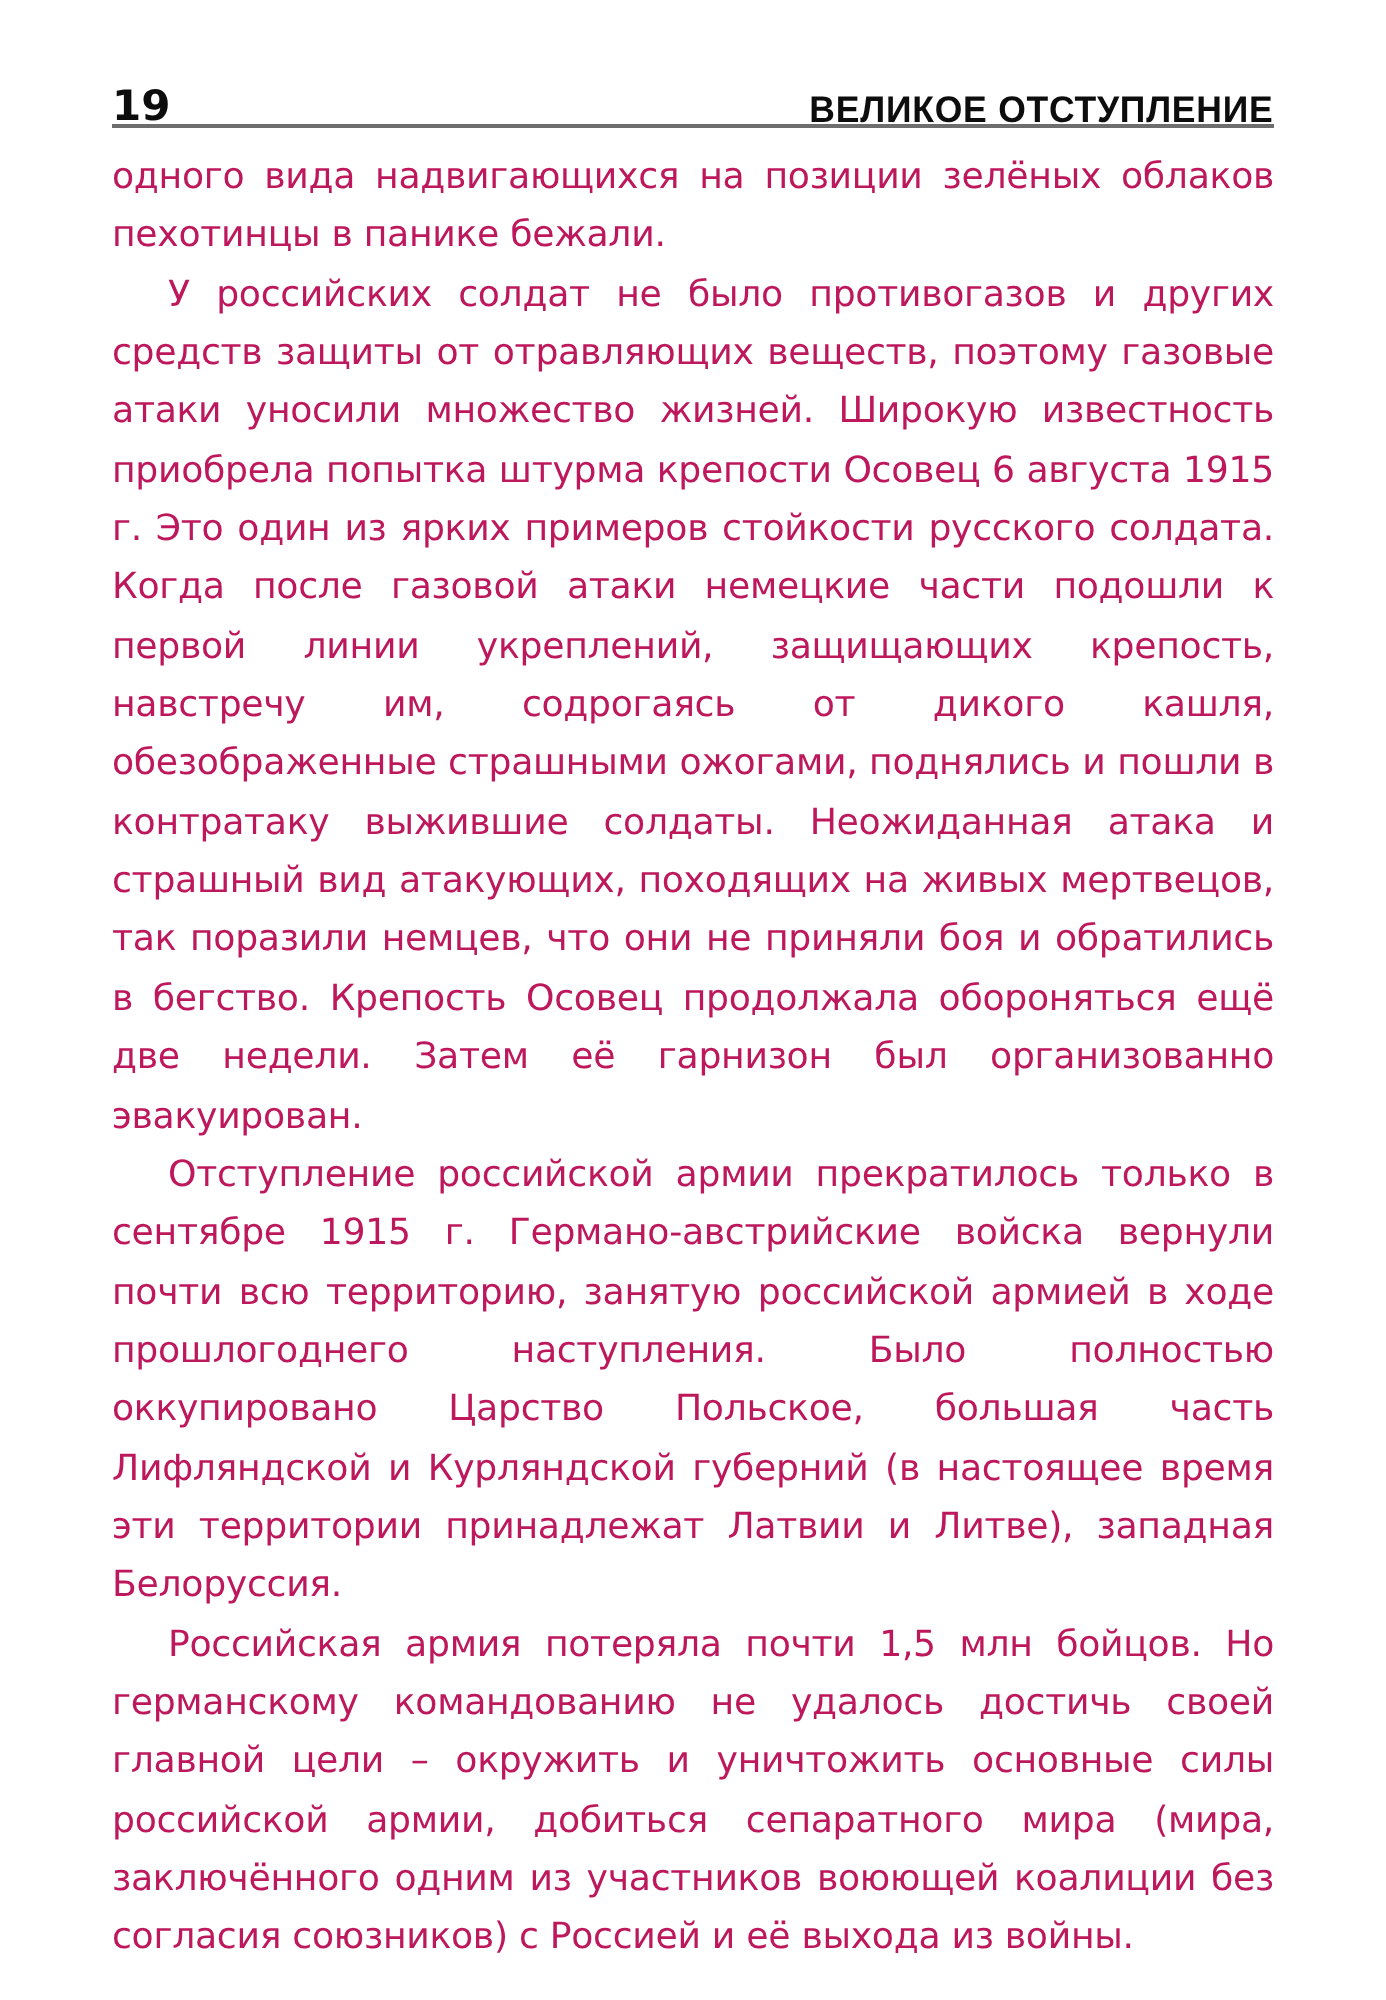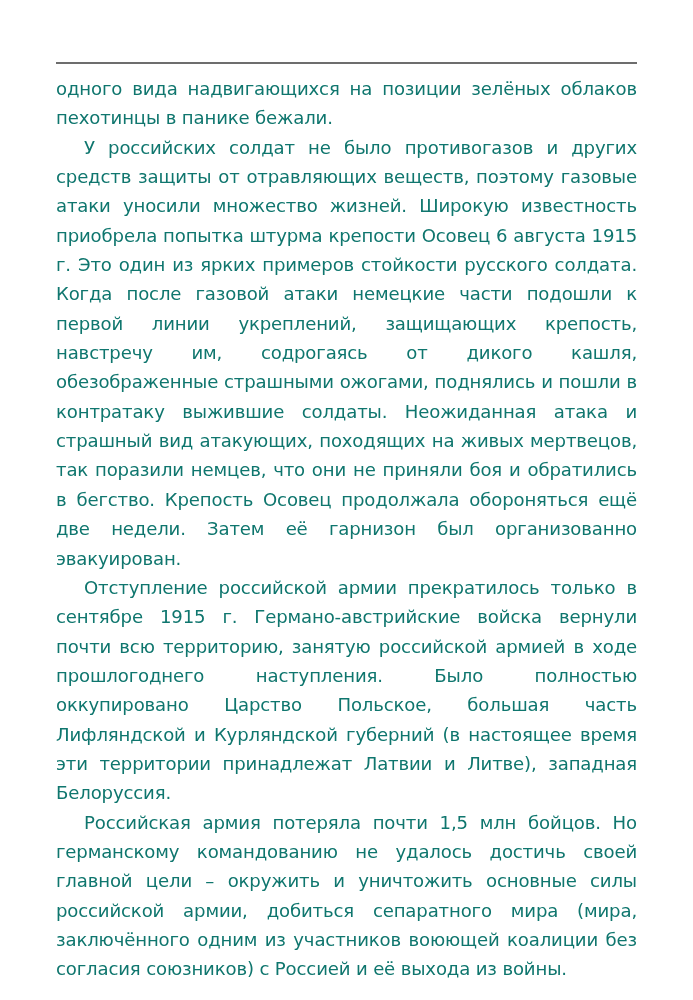--- a/index.html
+++ b/index.html
@@ -73,33 +73,37 @@
   }
   .para {
     margin: 0;
     text-align: justify;
     text-justify: inter-word;
     font-family: "DejaVu Sans", sans-serif;
     font-size: 18.1px;
     line-height: 29.35px;
     letter-spacing: -0.15px;
     word-spacing: 0px;
-    color: #0f766e;
+    color: #be185d;
     text-indent: 28px;
     hyphens: none;
   }
   .para.cont {
     text-indent: 0;
   }
 </style>
 </head>
 <body>
 
 <div class="page">
 
+  <div class="running-head">
+    <span class="folio">19</span>
+    <span class="head-title">ВЕЛИКОЕ ОТСТУПЛЕНИЕ</span>
+  </div>
 
   <div class="head-rule"></div>
 
   <div class="body-text">
       <p class="para cont">одного вида надвигающихся на позиции зелёных облаков пехотинцы в панике бежали.</p>
       <p class="para">У российских солдат не было противогазов и других средств защиты от отравляющих веществ, поэтому газовые атаки уносили множество жизней. Широкую известность приобрела попытка штурма крепости Осовец 6 августа 1915 г. Это один из ярких примеров стойкости русского солдата. Когда после газовой атаки немецкие части подошли к первой линии укреплений, защищающих крепость, навстречу им, содрогаясь от дикого кашля, обезображенные страшными ожогами, поднялись и пошли в контратаку выжившие солдаты. Неожиданная атака и страшный вид атакующих, походящих на живых мертвецов, так поразили немцев, что они не приняли боя и обратились в бегство. Крепость Осовец продолжала обороняться ещё две недели. Затем её гарнизон был организованно эвакуирован.</p>
       <p class="para">Отступление российской армии прекратилось только в сентябре 1915 г. Германо-австрийские войска вернули почти всю территорию, занятую российской армией в ходе прошлогоднего наступления. Было полностью оккупировано Царство Польское, большая часть Лифляндской и Курляндской губерний (в настоящее время эти территории принадлежат Латвии и Литве), западная Белоруссия.</p>
       <p class="para">Российская армия потеряла почти 1,5 млн бойцов. Но германскому командованию не удалось достичь своей главной цели – окружить и уничтожить основные силы российской армии, добиться сепаратного мира (мира, заключённого одним из участников воюющей коалиции без согласия союзников) с Россией и её выхода из войны.</p>
     </div>
 

